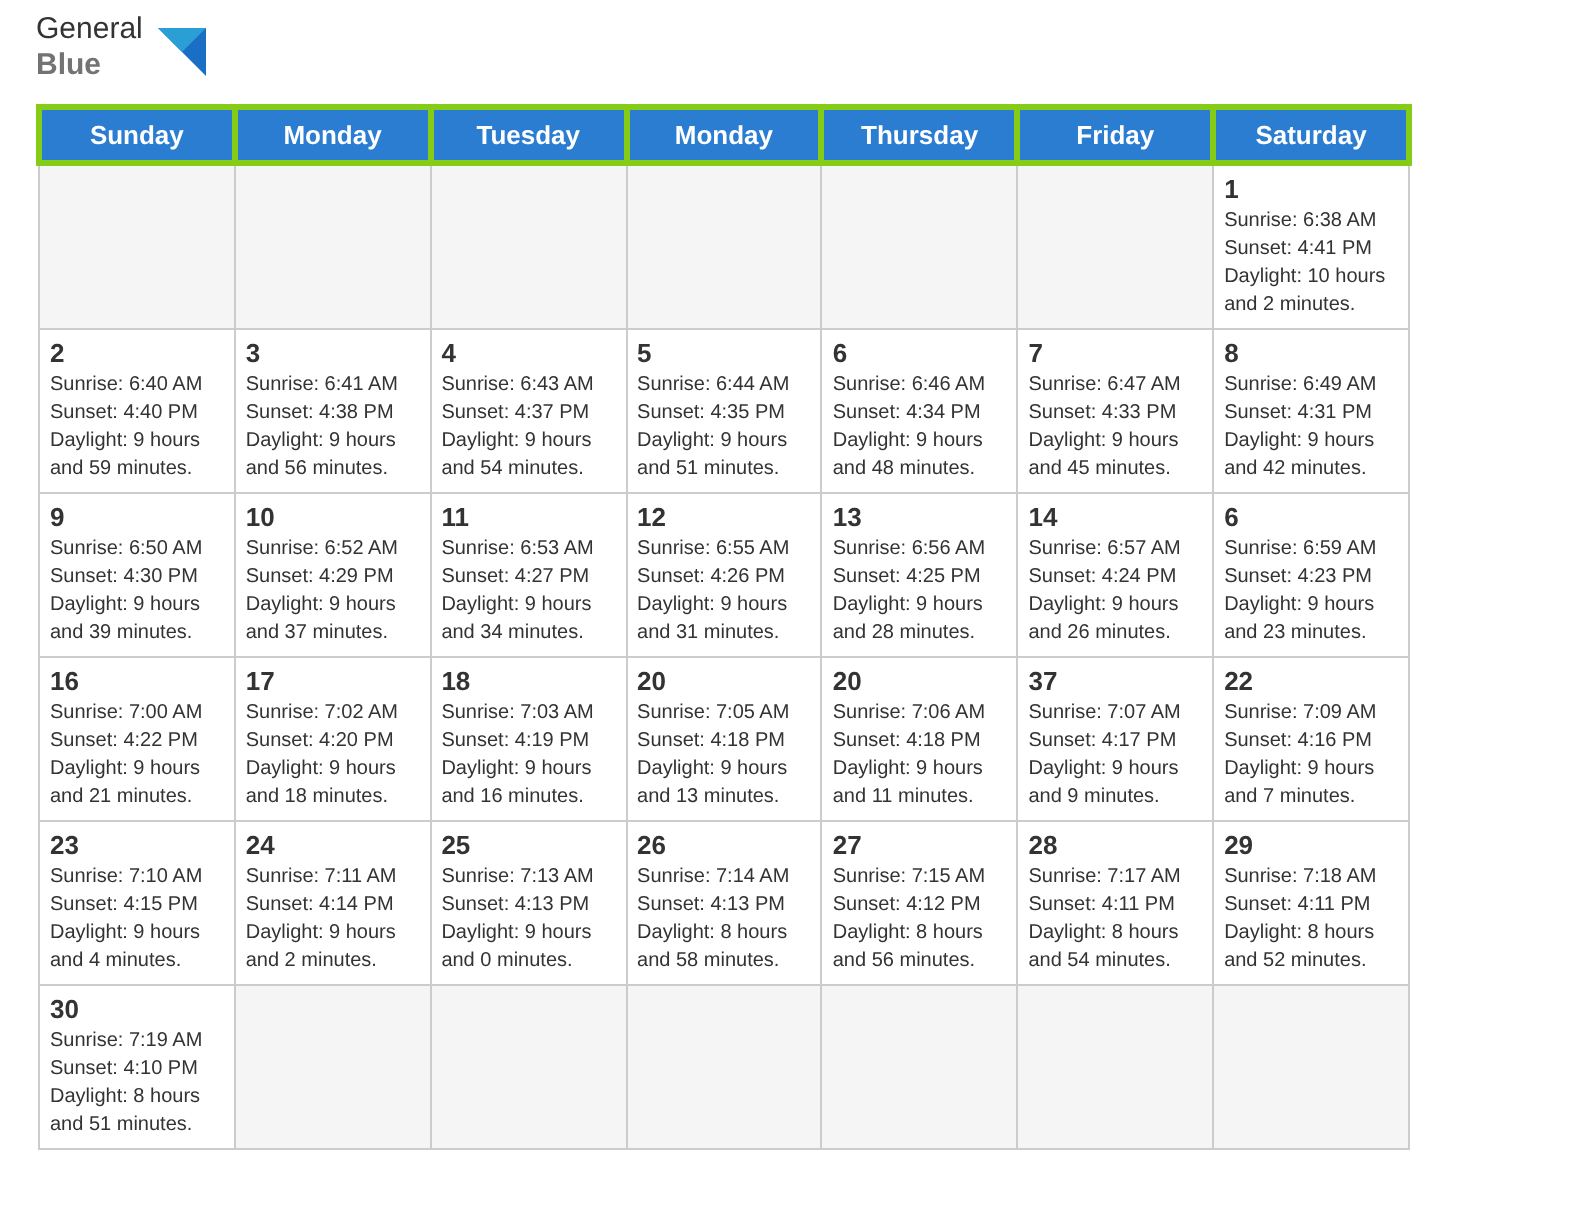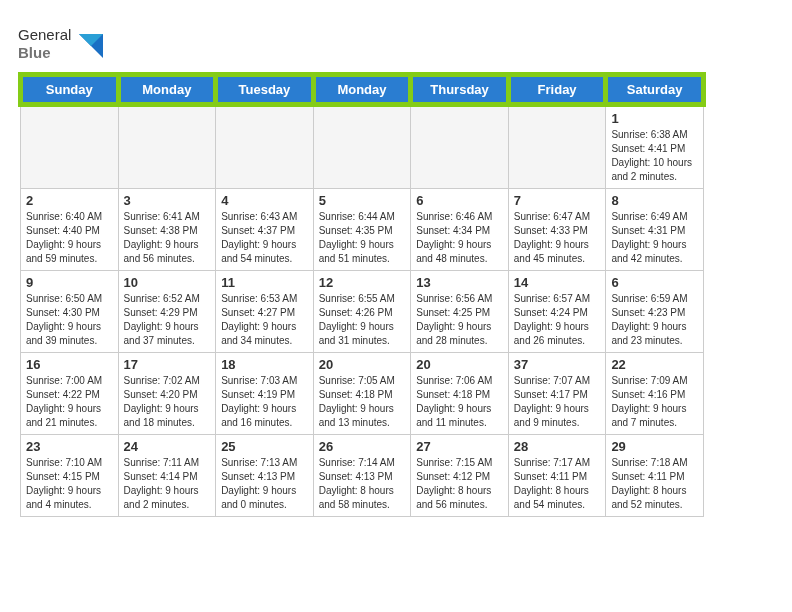--- a/index.html
+++ b/index.html
@@ -6,21 +6,21 @@
     body {
       font-family: Arial, sans-serif;
       background: #fff;
       width: 792px;
       height: 612px;
       overflow: hidden;
     }
     .page {
       width: 724px;
       height: 612px;
-      padding: 26px 18px 10px 18px;
+      padding: 6px 18px 10px 18px;
       background: #fff;
     }
     .header {
       display: flex;
       justify-content: space-between;
       align-items: flex-start;
       margin-bottom: 10px;
     }
     .logo {
       display: flex;
@@ -44,21 +44,21 @@
       border-collapse: collapse;
       border: 1px solid #ccc;
     }
     .calendar th {
       background: #2a7dd1;
       color: #fff;
       text-align: center;
       padding: 5px 4px;
       font-size: 13px;
       font-weight: bold;
-      border: 5px solid #84cc16;
+      border: 3px solid #84cc16;
     }
     .calendar td {
       vertical-align: top;
       border: 1px solid #ccc;
       padding: 4px 5px;
       width: calc(100% / 7);
       background: #fff;
       min-height: 72px;
     }
     .calendar td.empty {
@@ -236,15 +236,27 @@
           </td>
           <td>
             <span class="day-num">28</span>
             <div class="day-info">Sunrise: 7:17 AM<br>Sunset: 4:11 PM<br>Daylight: 8 hours<br>and 54 minutes.</div>
           </td>
           <td>
             <span class="day-num">29</span>
             <div class="day-info">Sunrise: 7:18 AM<br>Sunset: 4:11 PM<br>Daylight: 8 hours<br>and 52 minutes.</div>
           </td>
         </tr>
+        <tr>
+          <td>
+            <span class="day-num">30</span>
+            <div class="day-info">Sunrise: 7:19 AM<br>Sunset: 4:10 PM<br>Daylight: 8 hours<br>and 51 minutes.</div>
+          </td>
+          <td class="empty"></td>
+          <td class="empty"></td>
+          <td class="empty"></td>
+          <td class="empty"></td>
+          <td class="empty"></td>
+          <td class="empty"></td>
+        </tr>
       </tbody>
   </table>
 </div>
 
 </body></html>

